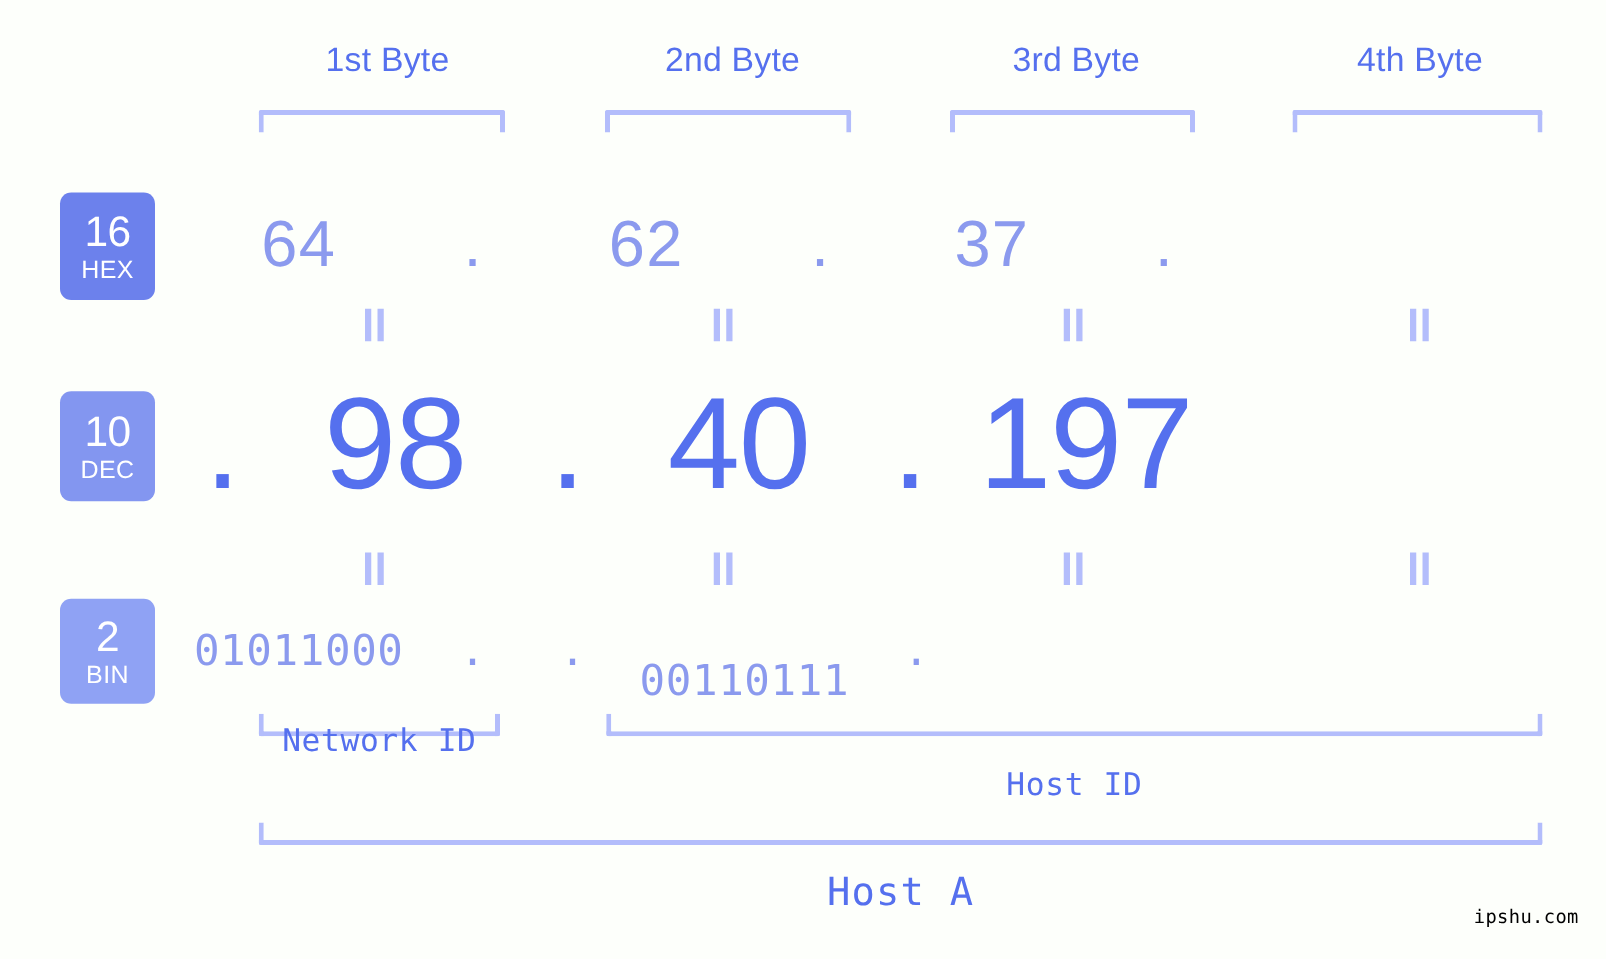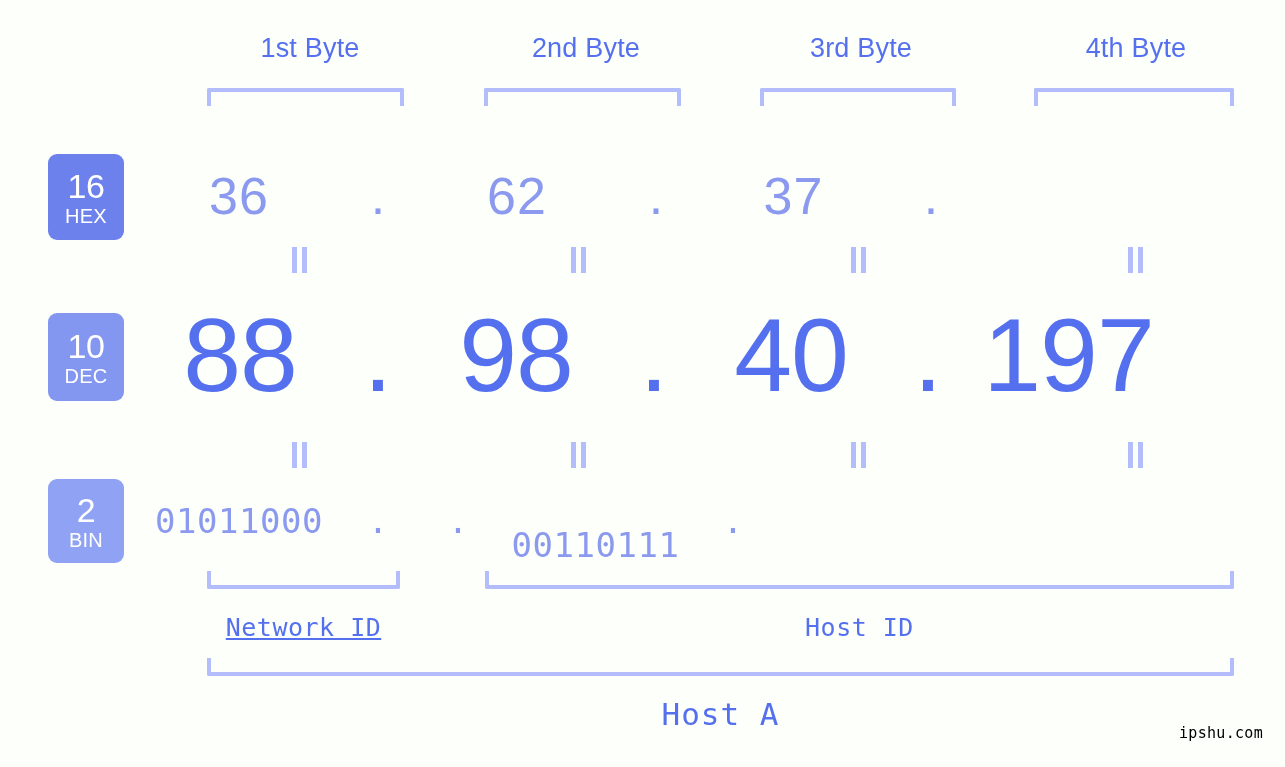--- a/index.html
+++ b/index.html
@@ -231,21 +231,21 @@
     <span class="badge-num">10</span>
     <span class="badge-sub">DEC</span>
   </div>
   <div class="badge" id="badge-bin">
     <span class="badge-num">2</span>
     <span class="badge-sub">BIN</span>
   </div>
 
   <div class="row" id="row-hex">
     <div class="cell" style="width:198px;">
-        <span class="val">36</span>
+        <span class="val">64</span>
       </div>
     <div class="cell" style="width:80px;">
         <span class="dot">.</span>
       </div>
     <div class="cell" style="width:198px;">
         <span class="val">62</span>
       </div>
     <div class="cell" style="width:80px;">
         <span class="dot">.</span>
       </div>
@@ -268,23 +268,20 @@
   <div class="eq" style="left:851px; top:247px;">
       <i></i>
       <i></i>
     </div>
   <div class="eq" style="left:1128px; top:247px;">
       <i></i>
       <i></i>
     </div>
 
   <div class="row" id="row-dec">
-    <div class="cell" style="width:200px;">
-        <span class="val">88</span>
-      </div>
     <div class="cell" style="width:76px;">
         <span class="dot">.</span>
       </div>
     <div class="cell" style="width:200px;">
         <span class="val">98</span>
       </div>
     <div class="cell" style="width:76px;">
         <span class="dot">.</span>
       </div>
     <div class="cell" style="width:198px;">
@@ -329,21 +326,21 @@
         <span class="val">00110111</span>
       </div>
     <div class="cell" style="width:80px;">
         <span class="dot">.</span>
       </div>
   </div>
 
   <div class="bracket-bottom" style="left:207px; top:571px; width:193px;"></div>
   <div class="bracket-bottom" style="left:485px; top:571px; width:749px;"></div>
 
-  <div class="region-label" style="left:207px; top:613px; width:193px;text-decoration:underline;">Network ID</div>
+  <div class="region-label" style="left:207px; top:578px; width:193px;">Network ID</div>
   <div class="region-label" style="left:485px; top:613px; width:749px;">Host ID</div>
 
   <div class="bracket-bottom" style="left:207px; top:658px; width:1027px;"></div>
   <div id="label-class" style="left:207px; top:696px; width:1027px;">Host A</div>
 
   <div id="watermark">ipshu.com</div>
 
 </div>
 
 </body></html>

